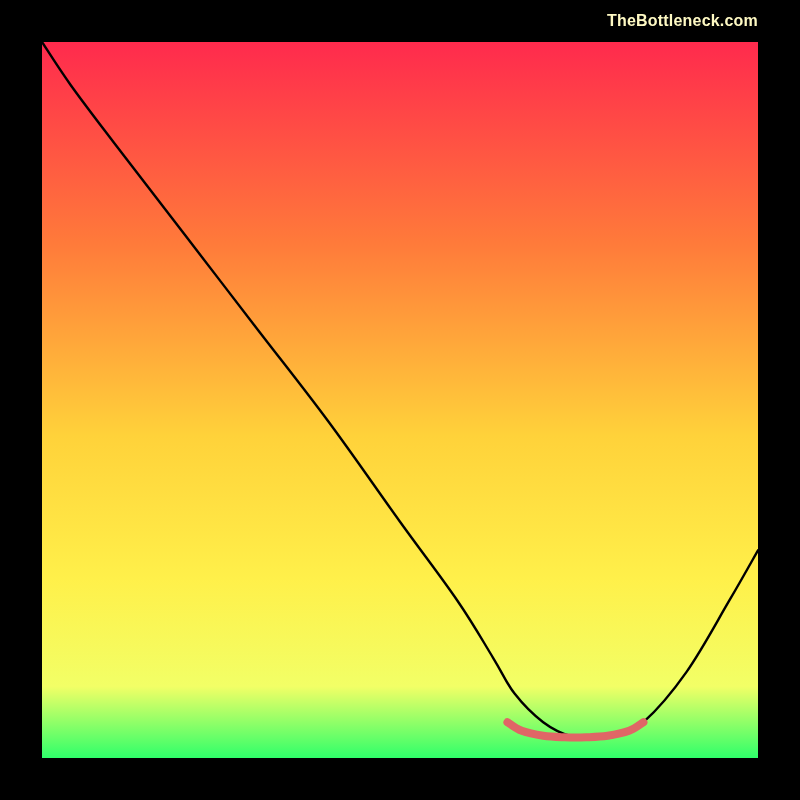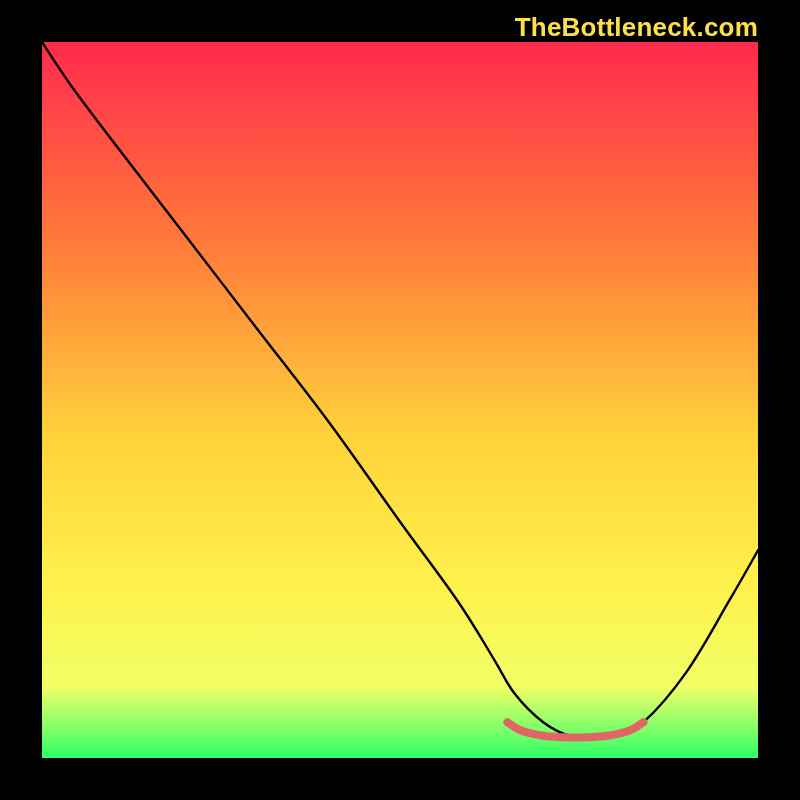--- a/index.html
+++ b/index.html
@@ -34,23 +34,23 @@
   svg.curve {
     position: absolute;
     left: 0;
     top: 0;
   }
   .watermark {
     position: absolute;
     top: 12px;
     right: 42px;
     font-family: Arial, Helvetica, sans-serif;
-    font-size: 26px;
+    font-size: 16px;
     font-weight: 600;
-    color: #fde047;
+    color: #fef9c3;
     letter-spacing: 0.2px;
     user-select: none;
   }
 </style>
 </head>
 <body>
 
 <div class="outer">
 
   <div class="watermark">TheBottleneck.com</div>

